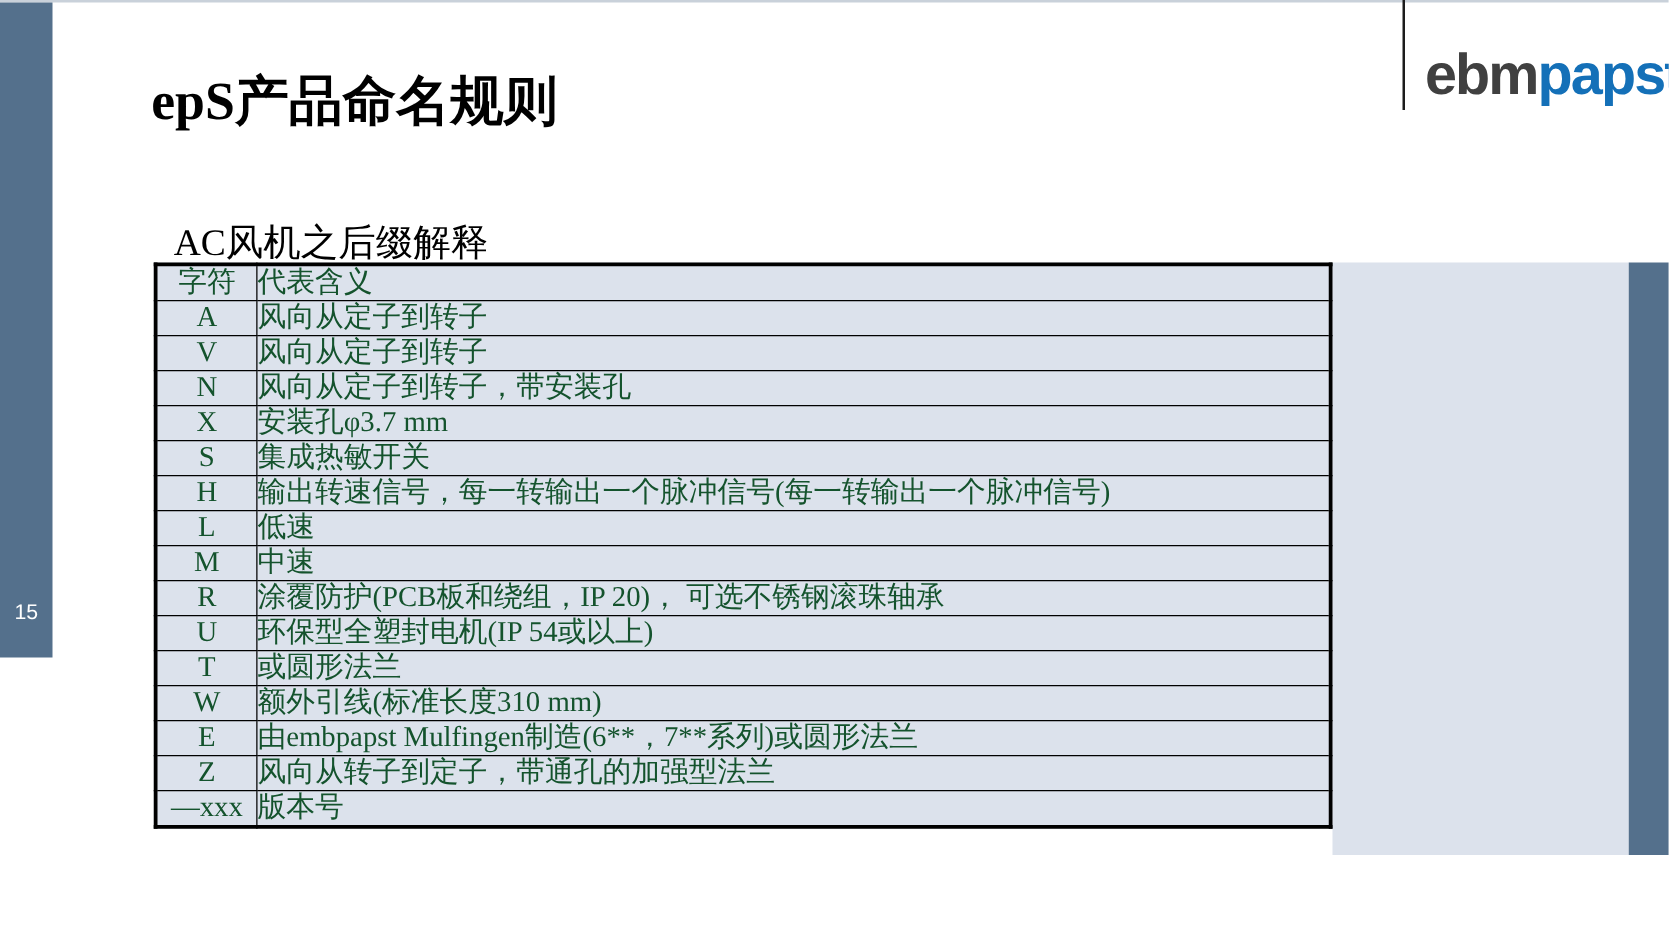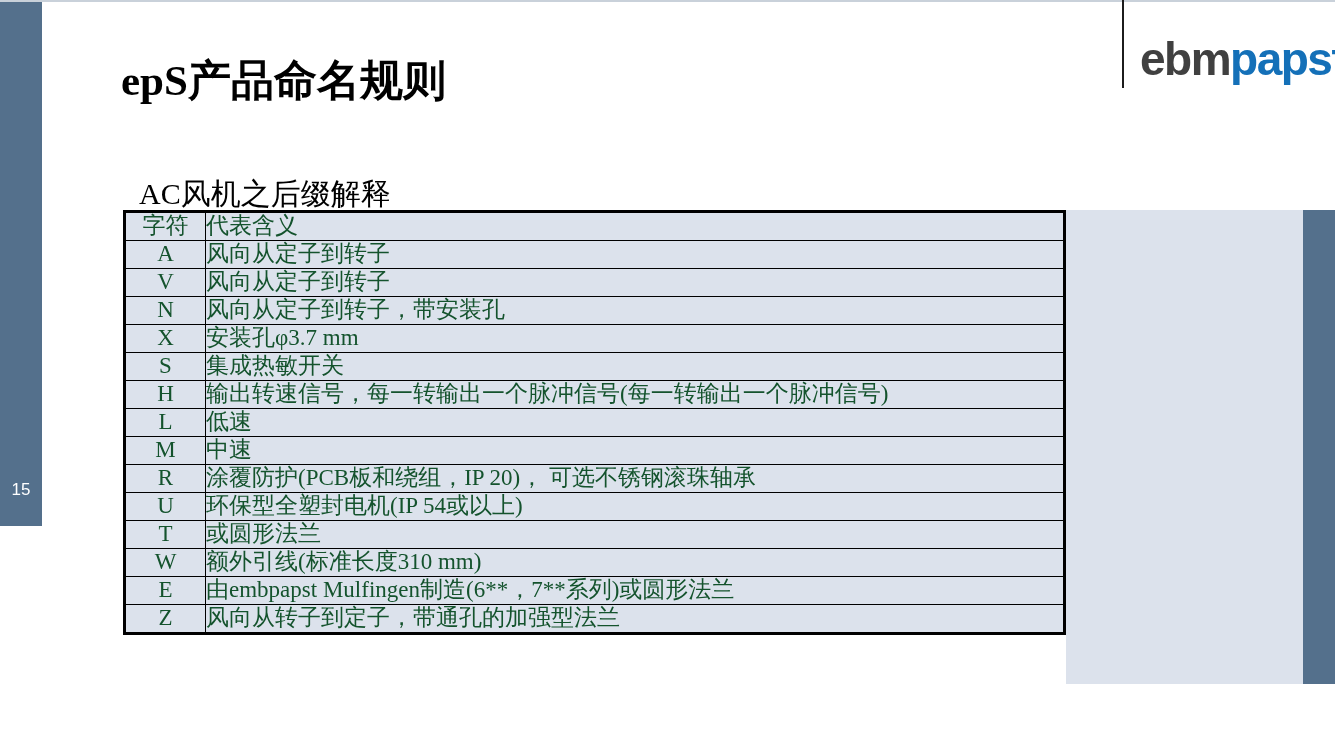--- a/index.html
+++ b/index.html
@@ -182,14 +182,18 @@
         <td class="cell-meaning">额外引线(标准长度310 mm)</td>
       </tr>
       <tr>
         <td class="cell-code">E</td>
         <td class="cell-meaning">由embpapst Mulfingen制造(6**，7**系列)或圆形法兰</td>
       </tr>
       <tr>
         <td class="cell-code">Z</td>
         <td class="cell-meaning">风向从转子到定子，带通孔的加强型法兰</td>
       </tr>
+      <tr>
+        <td class="cell-code">—xxx</td>
+        <td class="cell-meaning">版本号</td>
+      </tr>
     </tbody>
 </table>
 
 </body></html>

